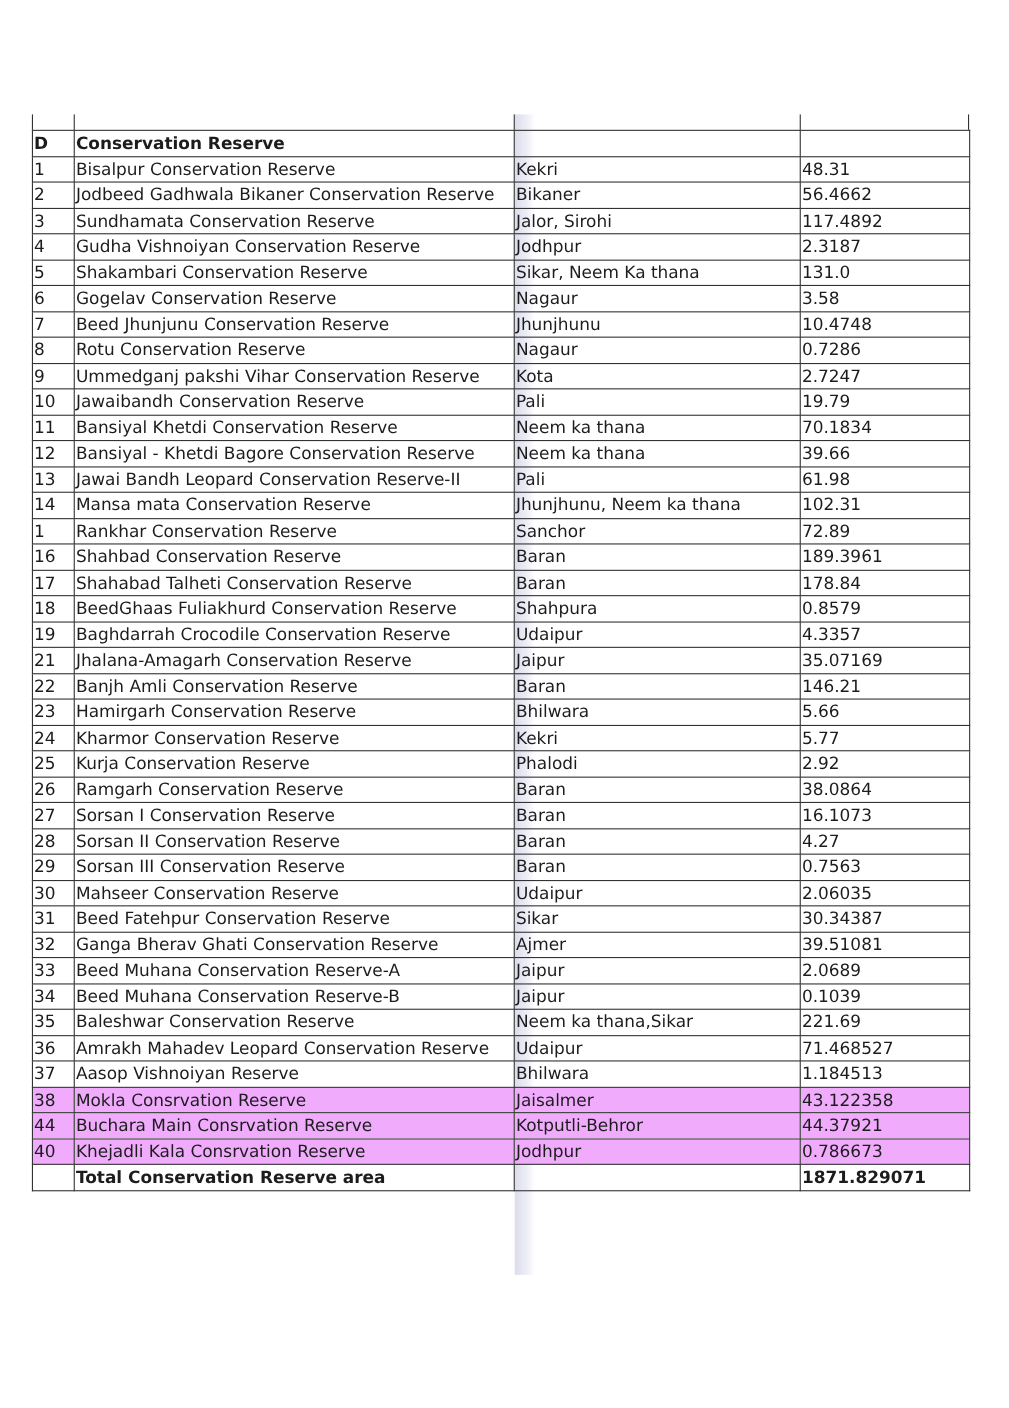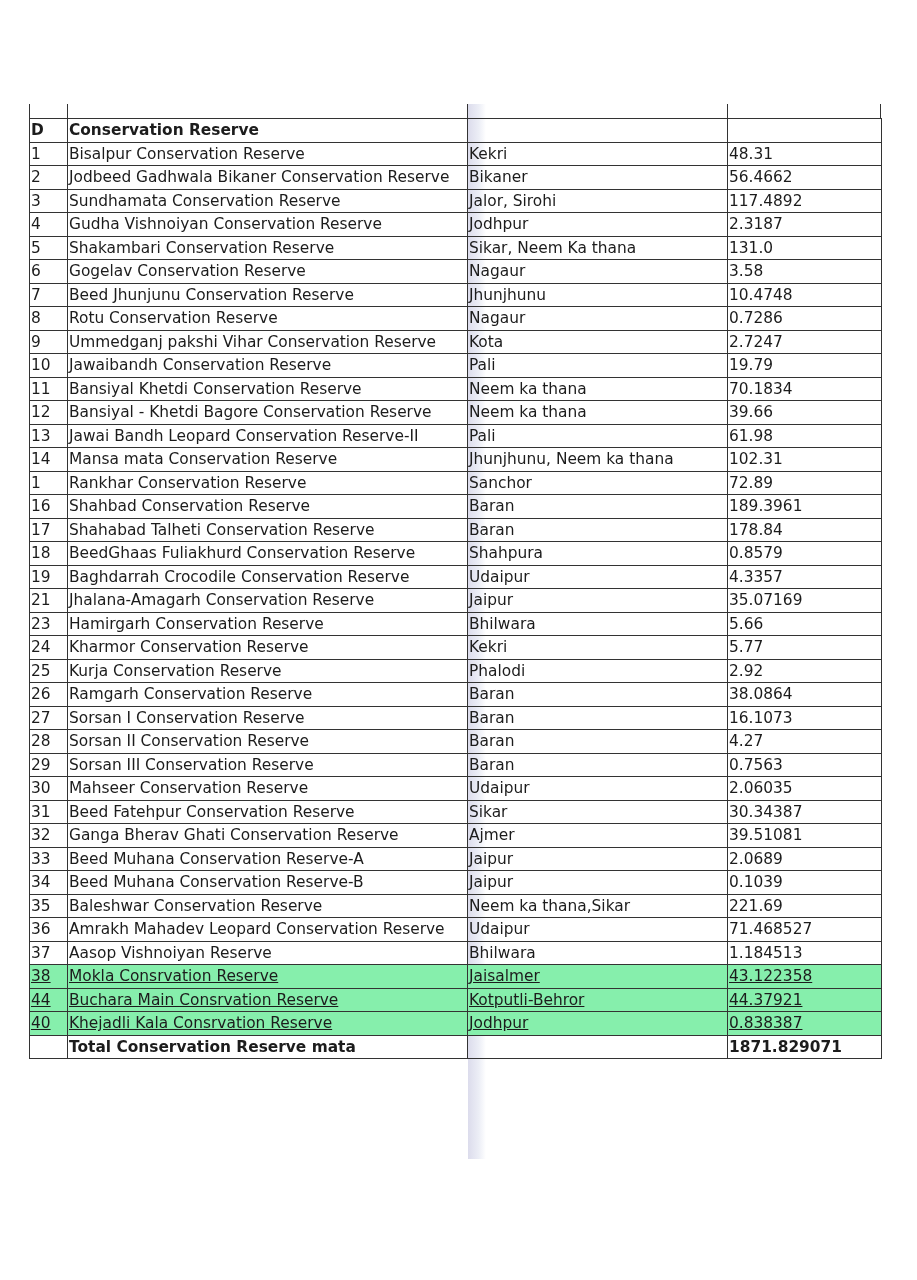--- a/index.html
+++ b/index.html
@@ -13,21 +13,21 @@
   table.reserves td { border: 1.3px solid #333; font-size: 15.4px; line-height: 22.5px;
                       padding: 0 0 0 1px; vertical-align: middle; white-space: nowrap;
                       overflow: hidden; }
   table.reserves td.wrap { white-space: normal; }
   col.c-no { width: 38px; }
   col.c-name { width: 400px; }
   col.c-dist { width: 260px; }
   col.c-area { width: 154px; }
   tr.section td { font-weight: bold; }
   tr.total td { font-weight: bold; }
-  tr.hl td { background: #86efac; text-decoration: underline; }
+  tr.hl td { background: #f0abfc; }
   .top-stub { position: absolute; top: 104px; height: 14px; width: 0; border-left: 1.3px solid #333; }
 </style>
 </head>
 <body>
 
 <div class="page">
   <div class="shade"></div>
 
   <div class="top-stub" style="left:29px"></div>
   <div class="top-stub" style="left:67px"></div>
@@ -163,20 +163,26 @@
           <td>Udaipur</td>
           <td>4.3357</td>
         </tr>
         <tr>
           <td>21</td>
           <td>Jhalana-Amagarh Conservation Reserve</td>
           <td>Jaipur</td>
           <td>35.07169</td>
         </tr>
         <tr>
+          <td>22</td>
+          <td>Banjh Amli Conservation Reserve</td>
+          <td>Baran</td>
+          <td>146.21</td>
+        </tr>
+        <tr>
           <td>23</td>
           <td>Hamirgarh Conservation Reserve</td>
           <td>Bhilwara</td>
           <td>5.66</td>
         </tr>
         <tr>
           <td>24</td>
           <td>Kharmor Conservation Reserve</td>
           <td>Kekri</td>
           <td>5.77</td>
@@ -268,23 +274,23 @@
         <tr class="hl">
           <td>44</td>
           <td>Buchara Main Consrvation Reserve</td>
           <td>Kotputli-Behror</td>
           <td>44.37921</td>
         </tr>
         <tr class="hl">
           <td>40</td>
           <td>Khejadli Kala Consrvation Reserve</td>
           <td>Jodhpur</td>
-          <td>0.838387</td>
+          <td>0.786673</td>
         </tr>
         <tr class="total">
           <td></td>
-          <td>Total Conservation Reserve mata</td>
+          <td>Total Conservation Reserve area</td>
           <td></td>
           <td>1871.829071</td>
         </tr>
       </tbody>
   </table>
 </div>
 
 </body></html>

